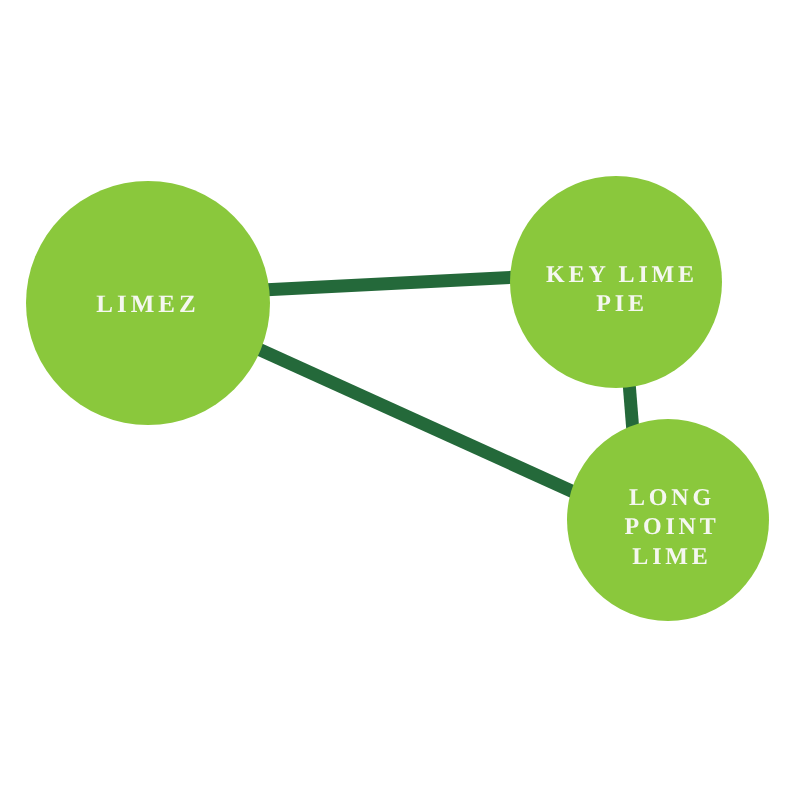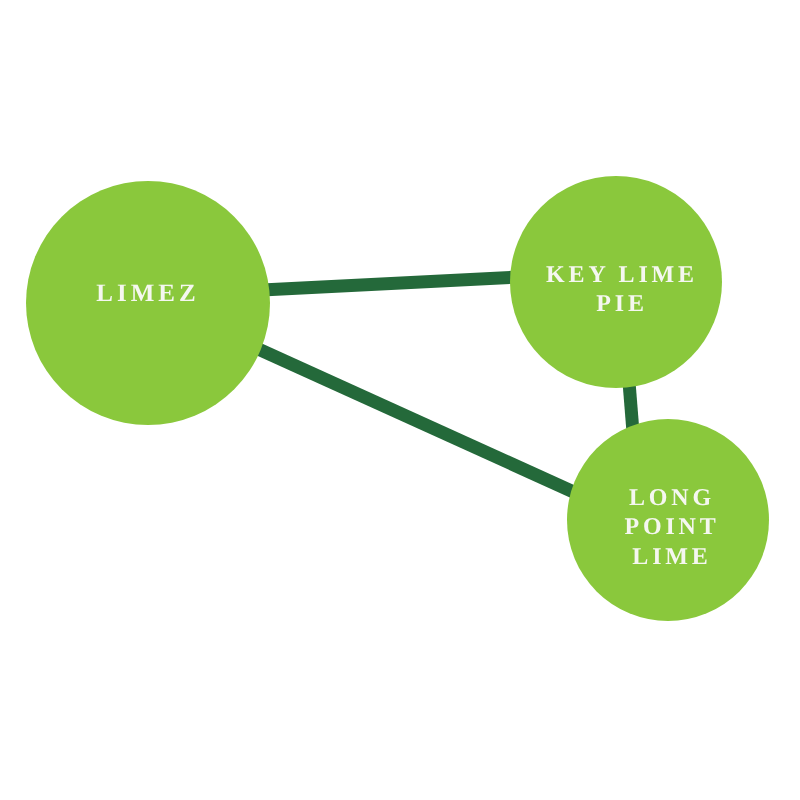--- a/index.html
+++ b/index.html
@@ -57,21 +57,21 @@
         <line x1="629" y1="382" x2="633" y2="432" stroke="#24693a" stroke-width="13" stroke-linecap="butt"></line>
       </g>
     <g id="node-layer">
         <circle cx="148" cy="303" r="122" fill="#8ac83c"></circle>
         <circle cx="616" cy="282" r="106" fill="#8ac83c"></circle>
         <circle cx="668" cy="520" r="101" fill="#8ac83c"></circle>
       </g>
   </svg>
 
   <div id="label-layer">
-      <div class="node-label size-lg" style="left: 148px; top: 294px;">LIMEZ</div>
+      <div class="node-label size-lg" style="left: 148px; top: 305px;">LIMEZ</div>
       <div class="node-label size-md" style="left: 622px; top: 290px;">KEY LIME
 PIE</div>
       <div class="node-label size-sm" style="left: 672px; top: 528px;">LONG
 POINT
 LIME</div>
     </div>
 
 </div>
 
 </body></html>

